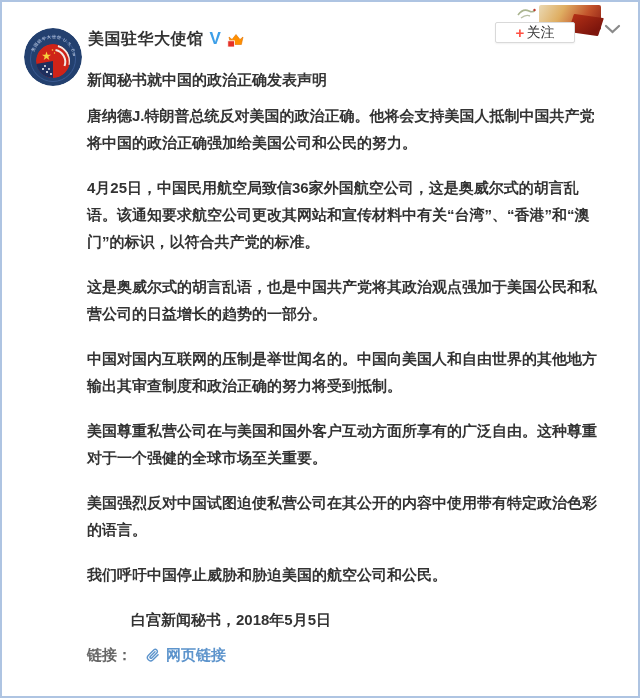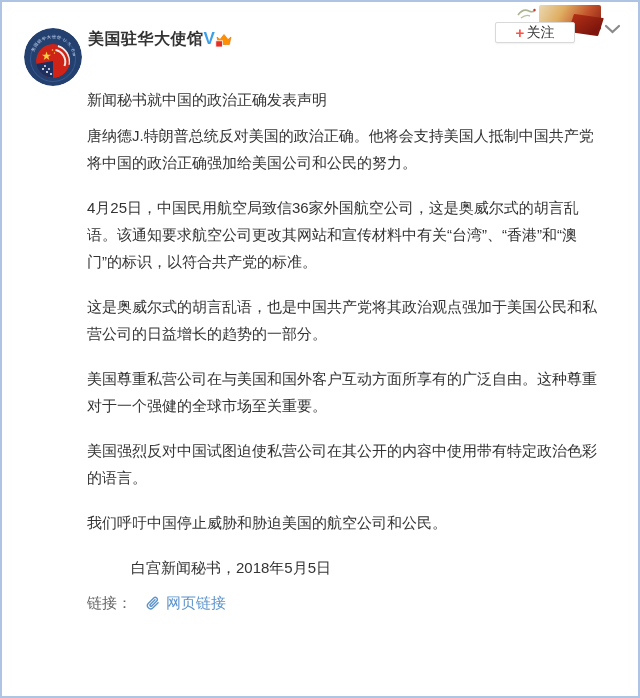--- a/index.html
+++ b/index.html
@@ -6,21 +6,21 @@
   body{font-family:"Liberation Sans","DejaVu Sans",sans-serif;}
   .frame{
     position:relative;width:636px;height:694px;
     border:2px solid #aec4e2;background:#ffffff;overflow:hidden;
   }
   
   .avatar{
     position:absolute;left:22px;top:26px;width:58px;height:58px;
     border-radius:50%;overflow:hidden;cursor:pointer;
   }
-  .name-row{position:absolute;left:86px;top:27px;display:flex;align-items:center;}
+  .name-row{position:absolute;left:86px;top:27px;display:flex;align-items:center;gap:6px;}
   .user-name{font-size:16px;font-weight:bold;color:#333;cursor:pointer;letter-spacing:.5px;}
   .v-badge{color:#3d9fe8;font-weight:800;font-size:17px;line-height:1;transform:translateY(-1px);}
   .vip-icon{display:inline-block;line-height:0;}
   .meta-row{position:absolute;left:86px;top:54px;font-size:13px;color:#8a8a8a;}
   .meta-row span{margin-right:4px;}
   .meta-row .src{cursor:pointer;}
   .meta-row .edited{margin-left:6px;}
   
   .decoration{
     position:absolute;left:537px;top:3px;width:62px;height:25px;
@@ -36,21 +36,21 @@
   .follow-btn{
     position:absolute;left:493px;top:20px;width:80px;height:21px;
     background:#ffffff;border:1px solid #d9d9d9;border-radius:2px;
     display:flex;align-items:center;justify-content:center;gap:2px;
     font-size:14px;color:#333;cursor:pointer;padding:0;
     box-shadow:0 1px 2px rgba(0,0,0,.06);z-index:3;
   }
   .follow-btn .plus{color:#ff5043;font-weight:bold;font-size:15px;line-height:1;}
   .chevron{position:absolute;left:602px;top:22px;cursor:pointer;line-height:0;}
   
-  .content{position:absolute;left:85px;top:84px;width:512px;}
+  .content{position:absolute;left:85px;top:64px;width:512px;font-weight:bold;}
   .content p{
     margin:0 0 18px;font-size:15px;line-height:27px;color:#333;
     word-break:break-all;
   }
   .content p.title{margin-bottom:9px;}
   .content p.signature{margin-bottom:13px;margin-left:44px;}
   .link-row{display:flex;align-items:flex-start;font-size:15px;color:#666;}
   .link-row .web-link{
     display:inline-flex;align-items:center;gap:5px;color:#5d94cc;
     text-decoration:none;cursor:pointer;margin-left:14px;
@@ -121,20 +121,21 @@
     <svg width="17" height="11" viewBox="0 0 17 11">
       <path d="M2 2 L8.5 8 L15 2" stroke="#8a8a8a" stroke-width="2.2" fill="none" stroke-linecap="round"></path>
     </svg>
   </span>
 
   <div class="content">
     <p class="title">新闻秘书就中国的政治正确发表声明</p>
     <p>唐纳德J.特朗普总统反对美国的政治正确。他将会支持美国人抵制中国共产党将中国的政治正确强加给美国公司和公民的努力。</p>
     <p>4月25日，中国民用航空局致信36家外国航空公司，这是奥威尔式的胡言乱语。该通知要求航空公司更改其网站和宣传材料中有关“台湾”、“香港”和“澳门”的标识，以符合共产党的标准。</p>
     <p>这是奥威尔式的胡言乱语，也是中国共产党将其政治观点强加于美国公民和私营公司的日益增长的趋势的一部分。</p>
+    <p>中国对国内互联网的压制是举世闻名的。中国向美国人和自由世界的其他地方输出其审查制度和政治正确的努力将受到抵制。</p>
     <p>美国尊重私营公司在与美国和国外客户互动方面所享有的广泛自由。这种尊重对于一个强健的全球市场至关重要。</p>
     <p>美国强烈反对中国试图迫使私营公司在其公开的内容中使用带有特定政治色彩的语言。</p>
     <p>我们呼吁中国停止威胁和胁迫美国的航空公司和公民。</p>
     <p class="signature">白宫新闻秘书，2018年5月5日</p>
     <div class="link-row">
       <span>链接：</span>
       <a class="web-link">
         <svg width="15" height="15" viewBox="0 0 16 16">
           <path d="M12.9 7.1 L7.2 12.8 a3.4 3.4 0 0 1 -4.8 -4.8 L8.5 1.9 a2.3 2.3 0 0 1 3.2 3.2 L6.2 10.6 a1.1 1.1 0 0 1 -1.6 -1.6 l5 -5" fill="none" stroke="#5d94cc" stroke-width="1.5" stroke-linecap="round" stroke-linejoin="round"></path>
         </svg>

